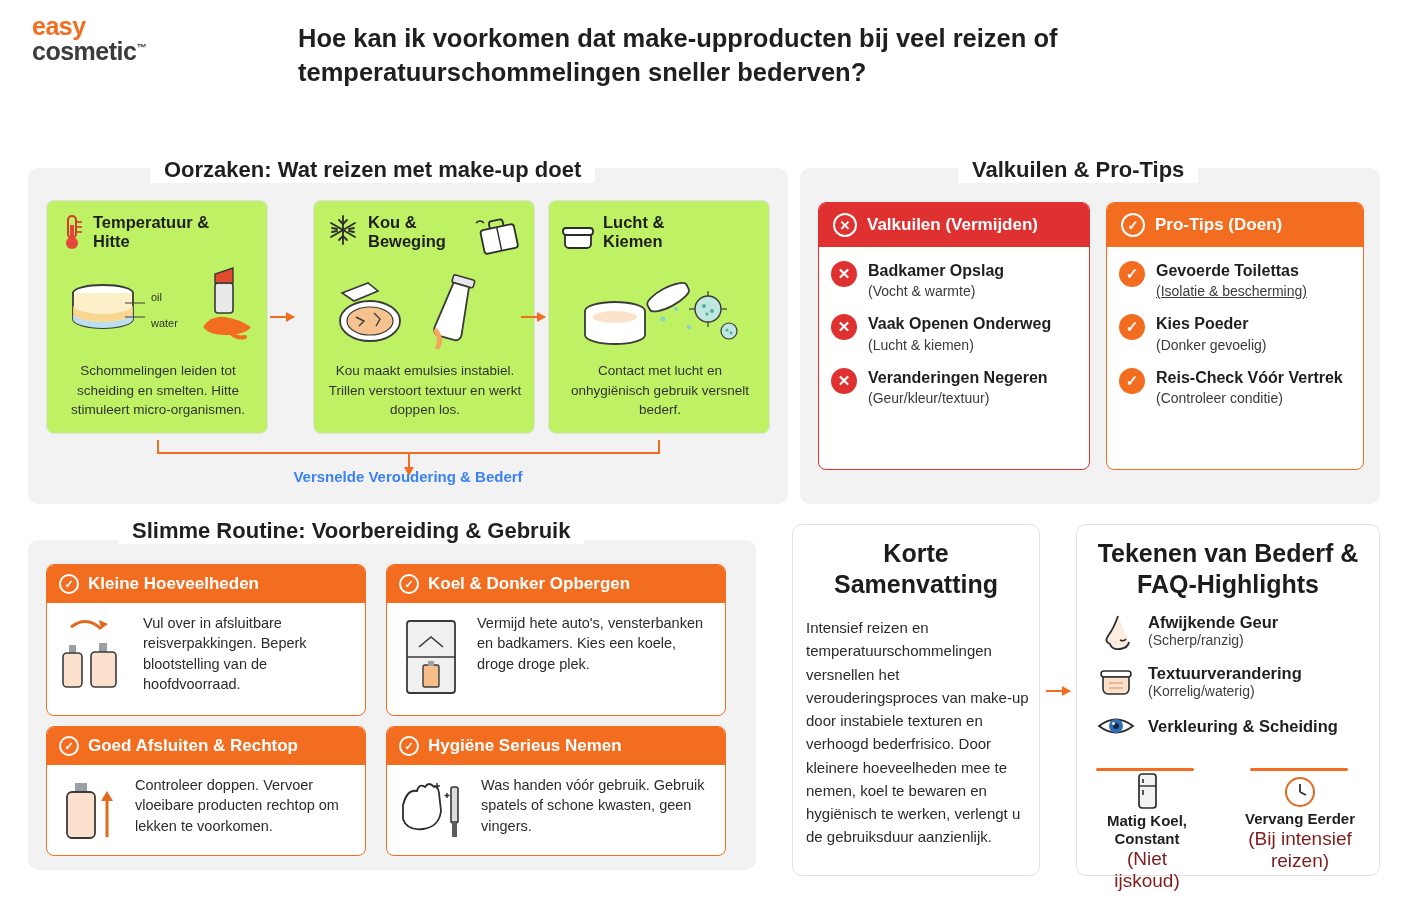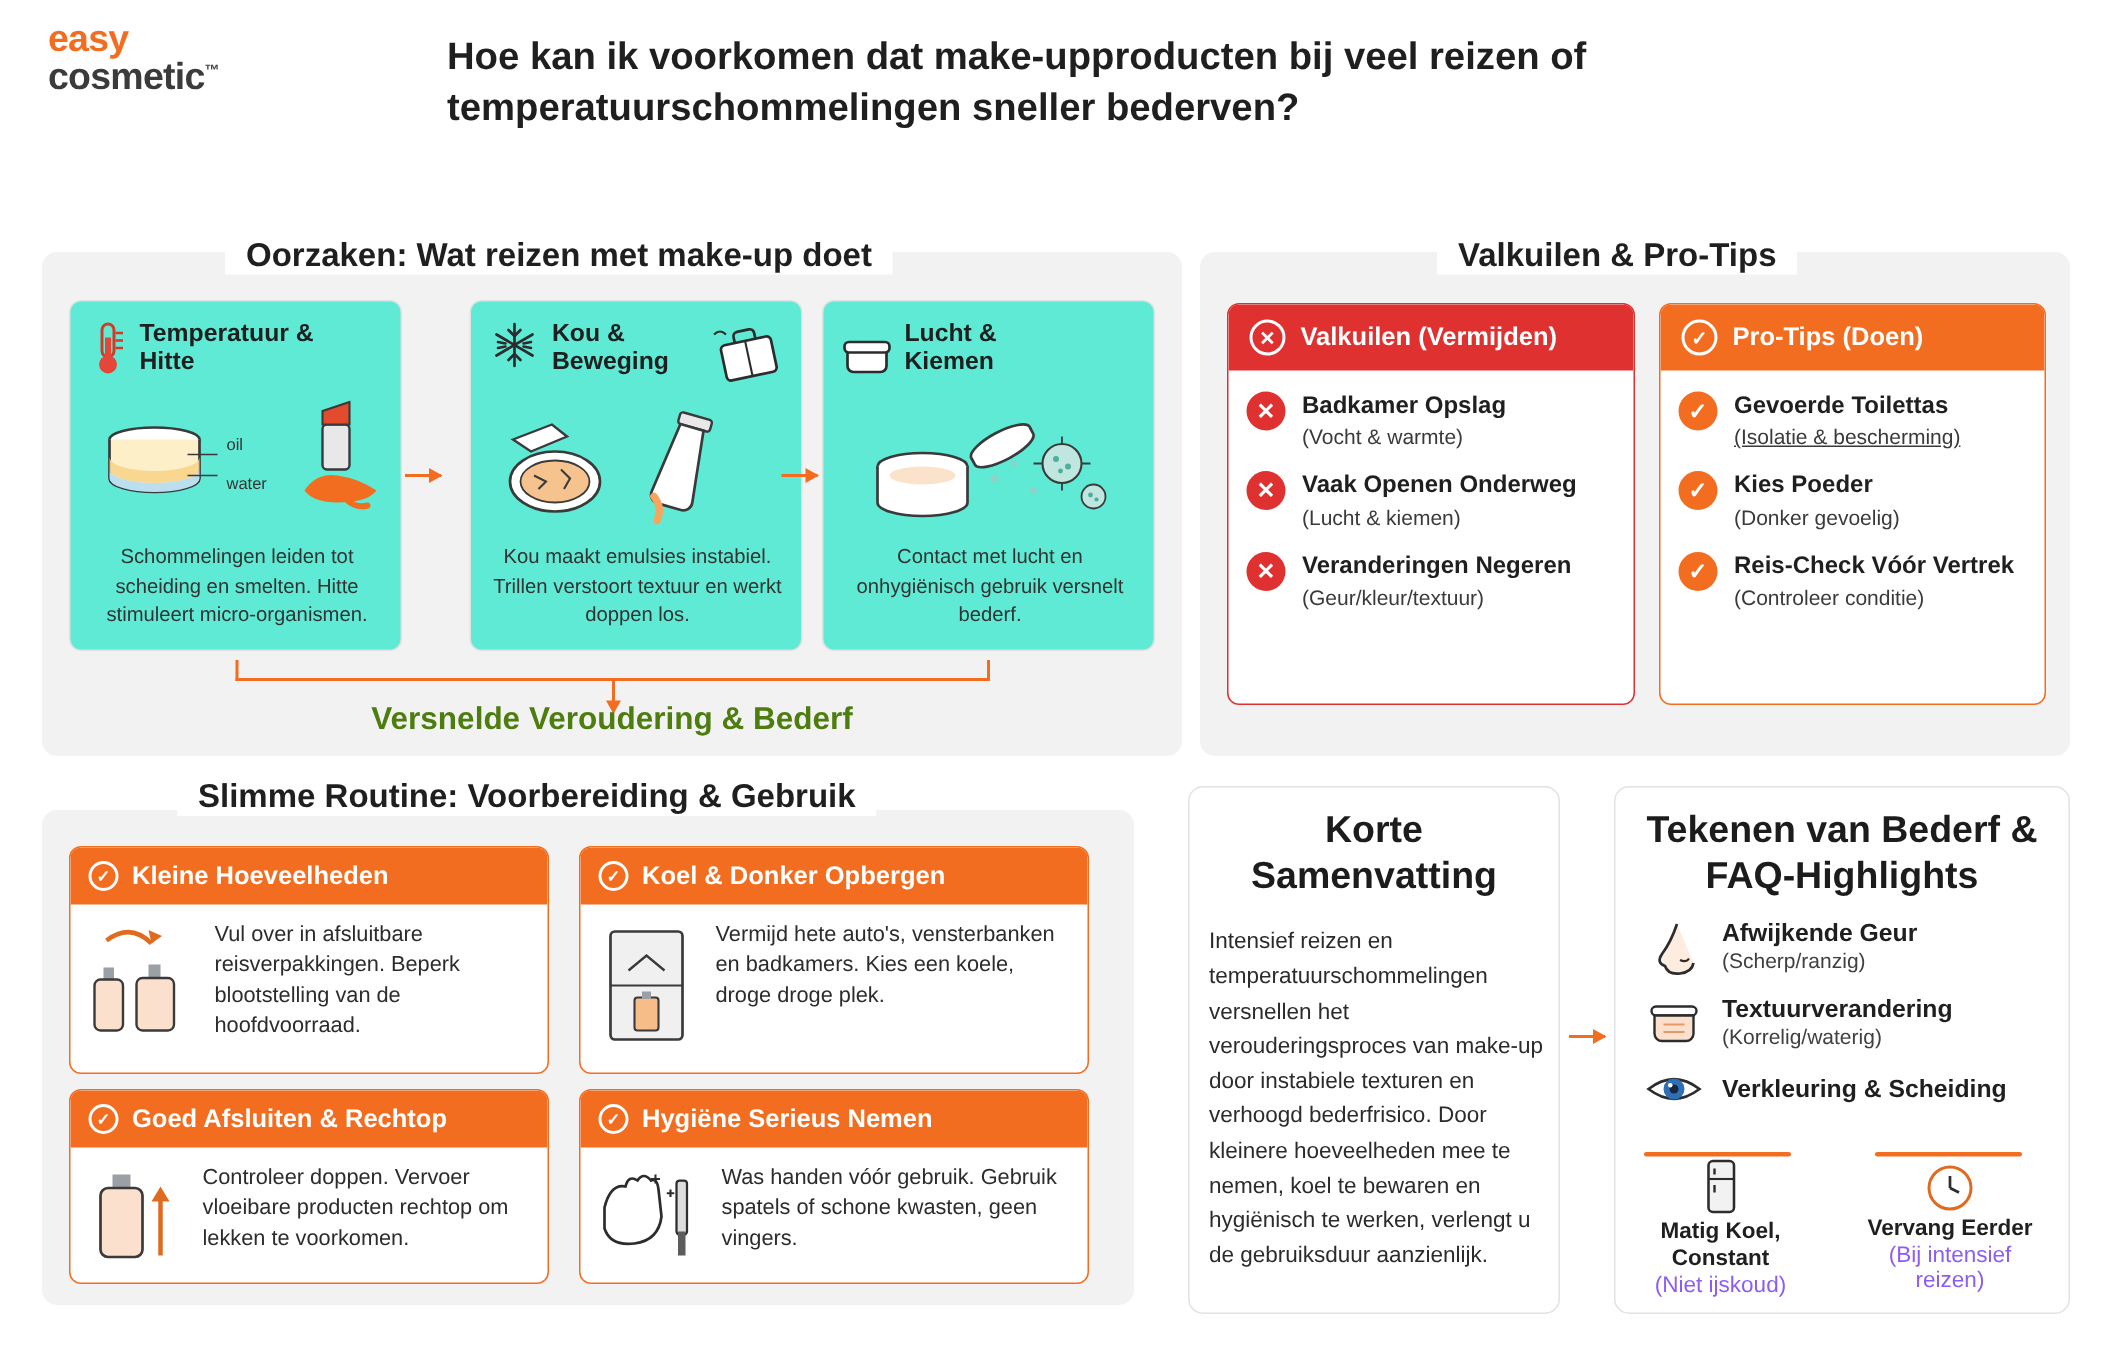--- a/index.html
+++ b/index.html
@@ -30,41 +30,41 @@
   .panel { position: absolute; background: #f2f2f2; border-radius: 10px; }
   .panel-white { position: absolute; background: #ffffff; border: 1.5px solid #e2e2e2; border-radius: 10px; }
 
   .sec-title {
     position: absolute; font-size: 22px; font-weight: bold; color: #1f1f1f;
     text-align: center; background: #ffffff; padding: 0 14px; white-space: nowrap;
   }
 
   
   .card {
-    position: absolute; background: #5eead4; border: 1.5px solid #e0e0e0;
+    position: absolute; background: #bef264; border: 1.5px solid #e0e0e0;
     border-radius: 8px;
   }
   .card-head { font-size: 16.5px; font-weight: bold; color: #1f1f1f; line-height: 1.18; }
   .card-body { font-size: 13.5px; color: #333; line-height: 1.45; text-align: center; }
 
   
   .arrow-h { position: absolute; height: 2px; background: #f36d21; }
   .arrow-h::after {
     content: ""; position: absolute; right: -1px; top: -4px;
     border-left: 9px solid #f36d21; border-top: 5px solid transparent; border-bottom: 5px solid transparent;
   }
   .arrow-v { position: absolute; width: 2px; background: #f36d21; }
   .arrow-v::after {
     content: ""; position: absolute; left: -4px; bottom: -8px;
     border-top: 9px solid #f36d21; border-left: 5px solid transparent; border-right: 5px solid transparent;
   }
   .bracket { position: absolute; border: 2px solid #f36d21; border-top: none; border-bottom: none; }
 
   .result-text {
-    position: absolute; font-size: 21px; font-weight: bold; color: #4d7c0f; text-align: center;
+    position: absolute; font-size: 15px; font-weight: bold; color: #3b82f6; text-align: center;
   }
 
   
   .ptbox { position: absolute; border-radius: 8px; overflow: hidden; background: #fff; }
   .ptbox.red { border: 1.5px solid #e03131; }
   .ptbox.orange { border: 1.5px solid #f36d21; }
   .ptbox-head {
     height: 44px; display: flex; align-items: center; gap: 10px; padding-left: 14px;
     color: #ffffff; font-weight: bold; font-size: 17px;
   }
@@ -100,21 +100,21 @@
   .sum-body { position: absolute; font-size: 15px; color: #2b2b2b; line-height: 1.55; }
 
   
   .signs-title { position: absolute; font-size: 25px; font-weight: bold; text-align: center; line-height: 1.25; }
   .sign-row { display: flex; align-items: center; gap: 12px; margin-bottom: 6px; }
   .sign-main { font-size: 16.5px; font-weight: bold; color: #1f1f1f; line-height: 1.15; }
   .sign-sub { font-size: 14px; color: #404040; line-height: 1.25; }
 
   .foot-item { position: absolute; text-align: center; }
   .foot-main { font-size: 15px; font-weight: bold; color: #1f1f1f; line-height: 1.2; }
-  .foot-sub { font-size: 15px; color: #8b5cf6; }
+  .foot-sub { font-size: 19px; color: #7f1d1d; }
   .foot-rule { position: absolute; height: 2.5px; background: #f36d21; border-radius: 2px; }
 
   svg { display: block; }
 </style>
 </head>
 <body>
 
 <div class="header">
   <div class="logo">
     <div class="logo-l1">easy</div>

